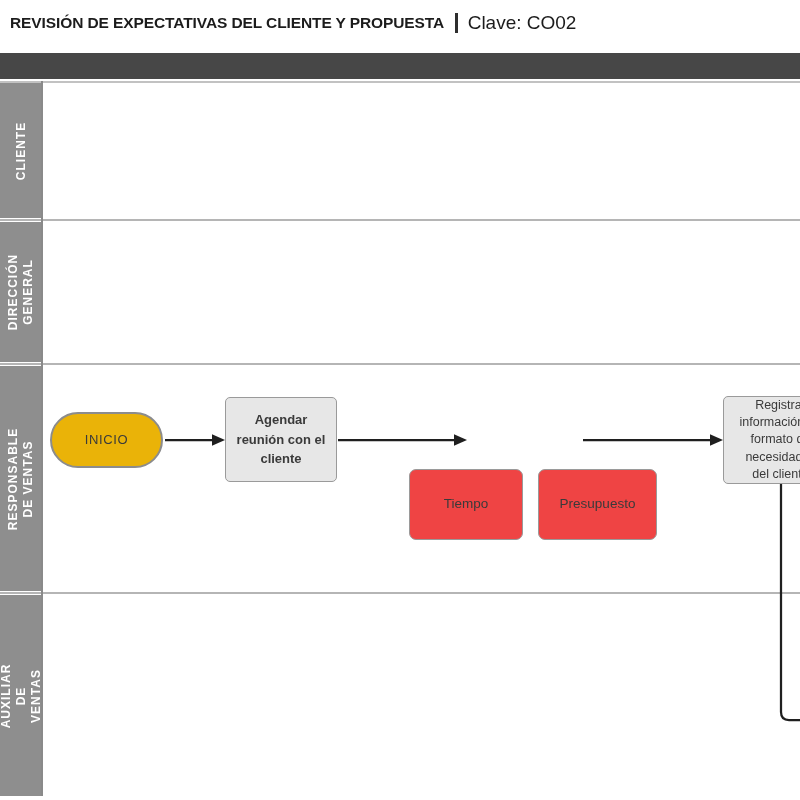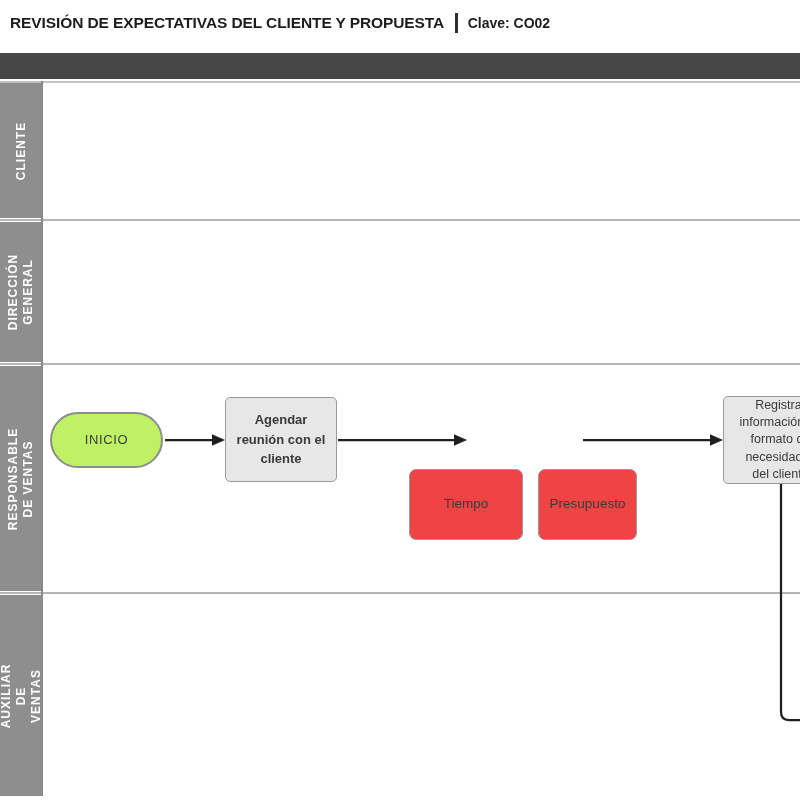--- a/index.html
+++ b/index.html
@@ -32,22 +32,22 @@
     letter-spacing: -0.1px;
     white-space: nowrap;
   }
   .title-sep {
     display: inline-block;
     width: 2.5px; height: 20px;
     background: #2e2e2e;
     margin: 0 10px 0 11px;
   }
   .doc-clave {
-    font-size: 14px;
-    font-weight: bold;
+    font-size: 19px;
+    font-weight: normal;
     white-space: nowrap;
   }
 
   
   .dark-bar {
     position: absolute;
     left: 0; top: 53px;
     width: 800px; height: 26px;
     background: var(--dark-bar, #474747);
   }
@@ -121,21 +121,21 @@
     align-items: center;
     justify-content: center;
     text-align: center;
     white-space: pre-line;
     color: #3a3a3a;
     font-size: 13px;
     line-height: 1.5;
     box-sizing: border-box;
   }
   .stadium {
-    background: #bef264;
+    background: #eab308;
     border: 2px solid #8c8c8c;
     border-radius: 28px;
     letter-spacing: 0.6px;
     font-size: 13px;
   }
   .task {
     background: var(--box-fill, #e7e7e7);
     border: 1.6px solid var(--box-border, #9a9a9a);
     border-radius: 5px;
   }
@@ -144,21 +144,21 @@
     border: 1.6px solid var(--box-border, #9a9a9a);
     border-radius: 7px;
     font-size: 13.5px;
   }
   .node-inicio      { left: 50px;  top: 412px; width: 113px; height: 56px; }
   .node-agendar     { left: 225px; top: 397px; width: 112px; height: 85px; font-weight: bold; }
   .node-investigar  { left: 467px; top: 398px; width: 115px; height: 84px; }
   .node-registrar   { left: 723px; top: 396px; width: 115px; height: 88px;
                       font-size: 12.5px; line-height: 1.38; }
   .node-tiempo      { left: 409px; top: 469px; width: 114px; height: 71px; }
-  .node-presupuesto { left: 538px; top: 469px; width: 99px; height: 71px; }
+  .node-presupuesto { left: 538px; top: 469px; width: 119px; height: 71px; }
 </style>
 </head>
 <body>
 
 <div class="page">
 
   <div class="doc-header">
     <span class="doc-title">REVISIÓN DE EXPECTATIVAS DEL CLIENTE Y PROPUESTA</span>
     <span class="title-sep"></span>
     <span class="doc-clave">Clave: CO02</span>

